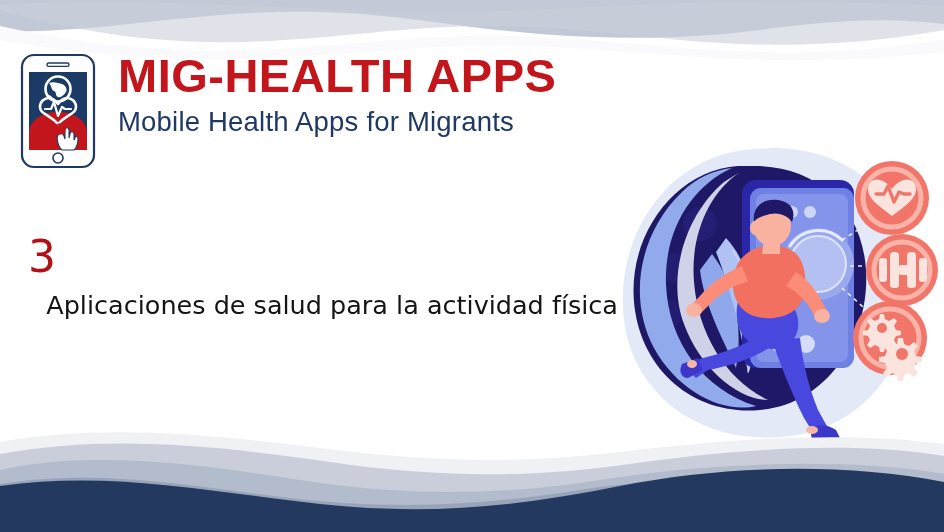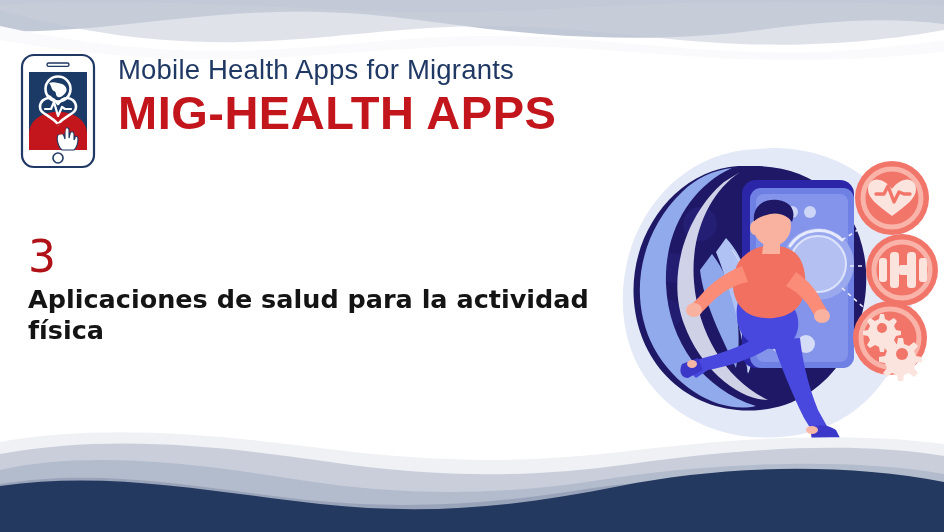--- a/index.html
+++ b/index.html
@@ -75,23 +75,24 @@
     color: #B01116;
     font-family: "DejaVu Sans", sans-serif;
     font-size: 44px;
     font-weight: normal;
     line-height: 50px;
   }
   #section-title {
     color: #141414;
     font-family: "DejaVu Sans", sans-serif;
     font-size: 25.5px;
-    font-weight: bold;
+    font-weight: normal;
     line-height: 31px;
-    margin-top: 2px;
+    margin-top: 8px;
+    text-align: right;
   }
 
   
   #illustration {
     position: absolute;
     left: 604px;
     top: 142px;
     width: 336px;
     height: 310px;
   }
@@ -139,22 +140,22 @@
                L57,86 C57,83 60,84 60,87 C60,92 58,96 56,98 L44,98 Z" fill="#FFFFFF" stroke="#1F3864" stroke-width="1.1"></path>
       <circle cx="42" cy="77" r="5" fill="none" stroke="#C3161C" stroke-width="1.6"></circle>
       <circle cx="42" cy="77" r="2" fill="#C3161C"></circle>
       <circle cx="28" cy="88" r="5" fill="none" stroke="#C3161C" stroke-width="1.6"></circle>
       <circle cx="28" cy="88" r="2" fill="#C3161C"></circle>
 
       <circle cx="40" cy="106" r="5" fill="none" stroke="#1F3864" stroke-width="1.6"></circle>
     </svg>
 
     <div id="logo-text">
+      <div id="brand-title">MIG-HEALTH APPS</div>
       <div id="brand-subtitle">Mobile Health Apps for Migrants</div>
-      <div id="brand-title">MIG-HEALTH APPS</div>
     </div>
   </div>
 
   <div id="heading-block">
     <div id="section-number">3</div>
     <div id="section-title">Aplicaciones de salud para la actividad física</div>
   </div>
 
   <svg id="illustration" viewBox="0 0 336 310">
 

